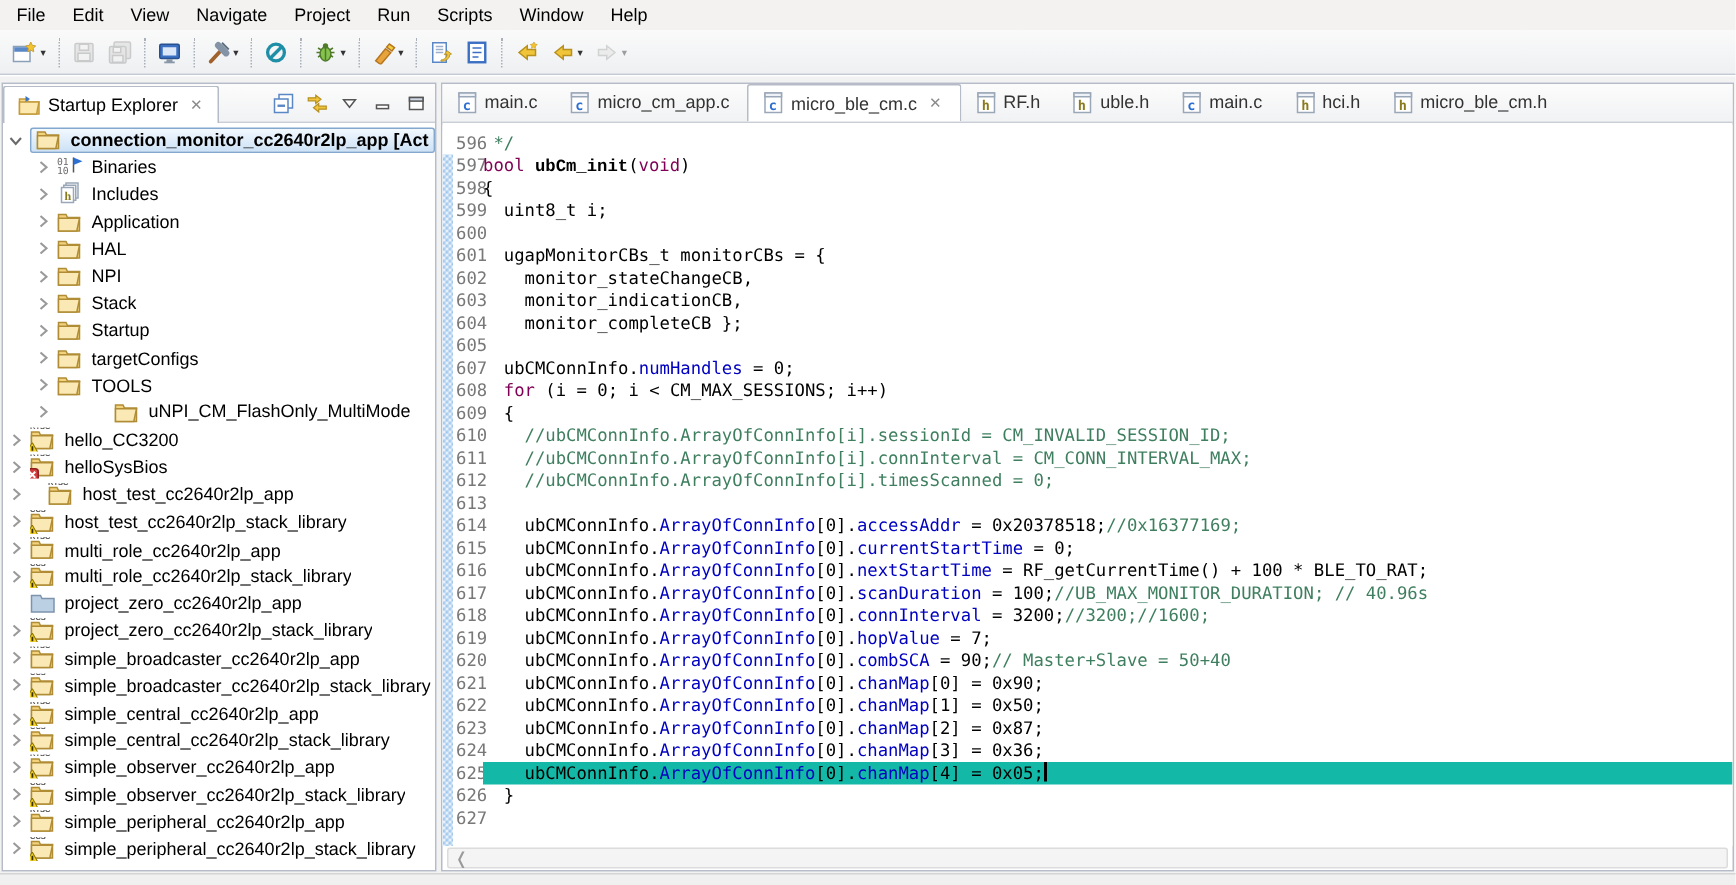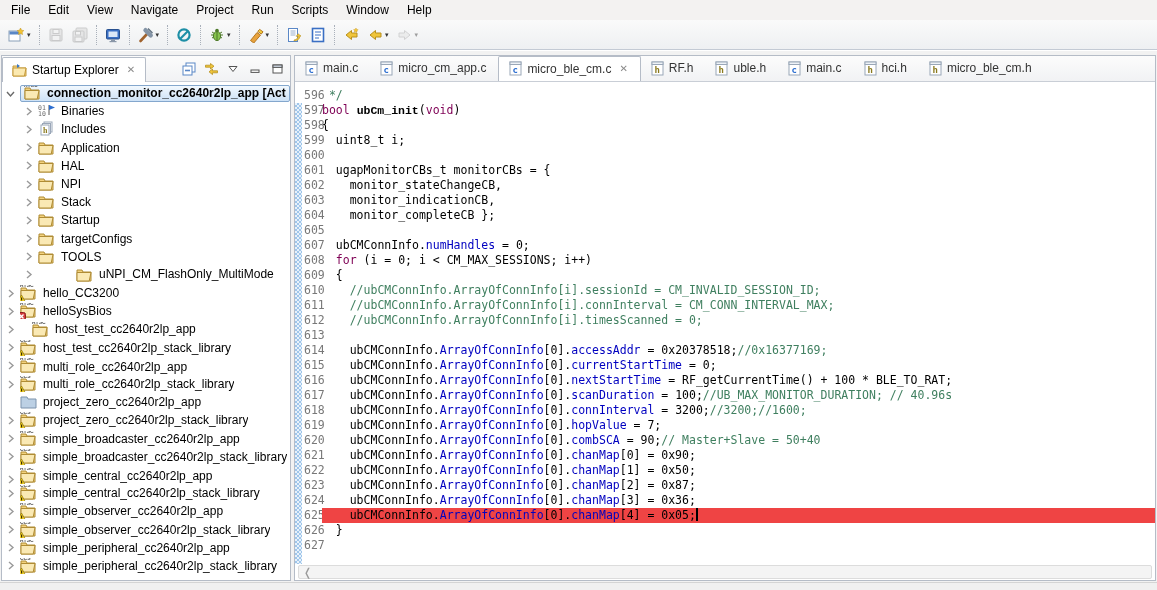--- a/index.html
+++ b/index.html
@@ -64,21 +64,21 @@
                background:#fff; padding-top:5px; }
   #range-strip { position:absolute; left:0; width:7px; z-index:2;
         background-image:
           linear-gradient(45deg,#9fc6ea 25%,transparent 25%,transparent 75%,#9fc6ea 75%),
           linear-gradient(45deg,#9fc6ea 25%,transparent 25%,transparent 75%,#9fc6ea 75%);
         background-size:4px 4px; background-position:0 0,2px 2px; background-color:#e7f1fb; }
   .cl { display:flex; height:15px; font-family:"DejaVu Sans Mono","Liberation Mono",monospace;
         font-size:11.5px; line-height:15px; white-space:pre; }
   .cl .ln { width:27px; flex:none; padding-left:9px; color:#787878; background:#fff; }
   .cl .lt { flex:1; }
-  .cl.cur .lt { background:#ef4444; }
+  .cl.cur .lt { background:#14b8a6; }
   .s-d { color:#000; }
   .s-k { color:#7f0055; font-weight:normal; }
   .s-c { color:#3f7f5f; }
   .s-f { color:#0000c0; }
   .s-fn { color:#000; font-weight:bold;font-family:Liberation Mono, monospace; }
   .cursor { display:inline-block; width:2px; height:13px; background:#000; vertical-align:-2px; }
 
   #hscroll { position:absolute; left:3px; right:3px; bottom:1px; height:14px; background:#f4f4f4;
              border:1px solid #dcdcdc; border-radius:2px; display:flex; align-items:center; }
   #hscroll .arr { color:#9a9a9a; font-size:11px; padding-left:4px; }

